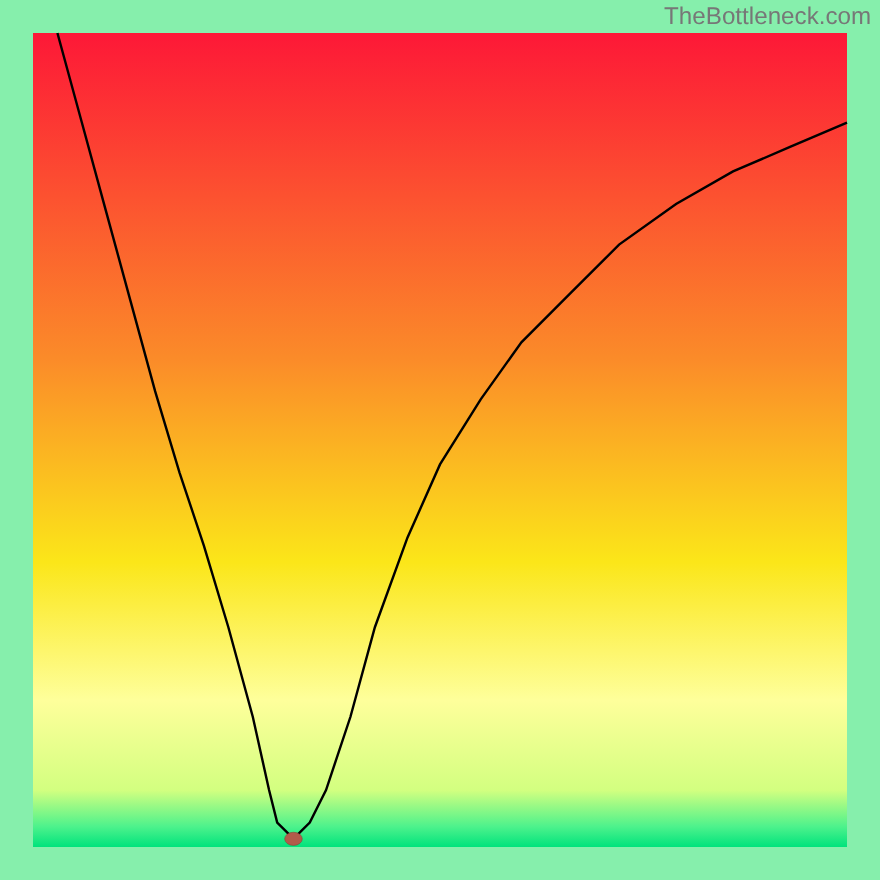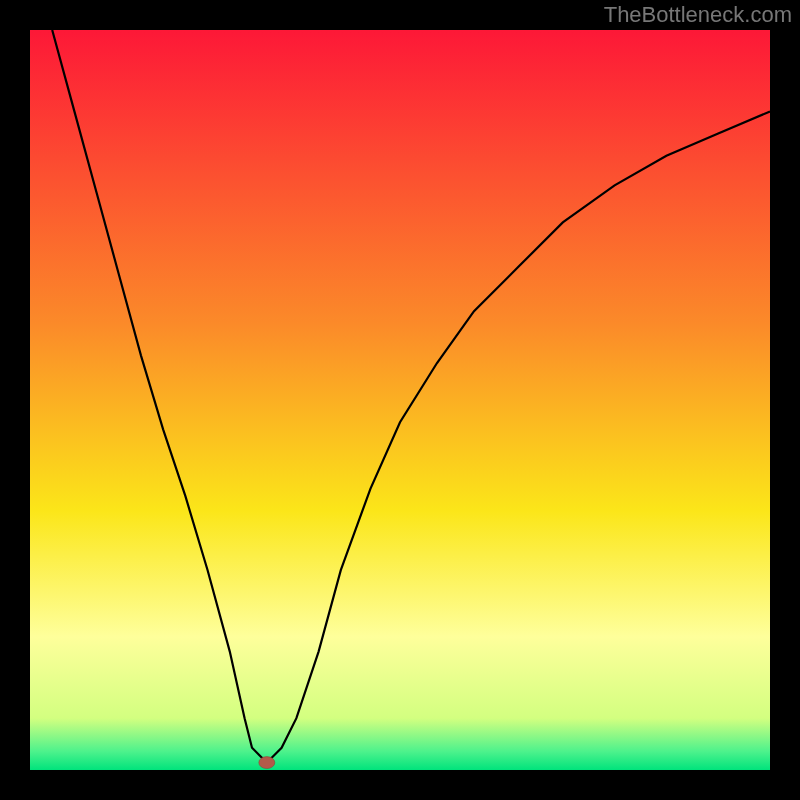--- a/index.html
+++ b/index.html
@@ -7,21 +7,21 @@
     padding: 0;
     width: 800px;
     height: 800px;
     overflow: hidden;
     font-family: Arial, Helvetica, sans-serif;
   }
   #root {
     position: relative;
     width: 800px;
     height: 800px;
-    background: #000000;
+    background: #86efac;
     text-align: right;
   }
   #watermark {
     position: absolute;
     top: 2px;
     right: 8px;
     color: #777;
     font-size: 22px;
     font-family: Arial, Helvetica, sans-serif;
     z-index: 10;

